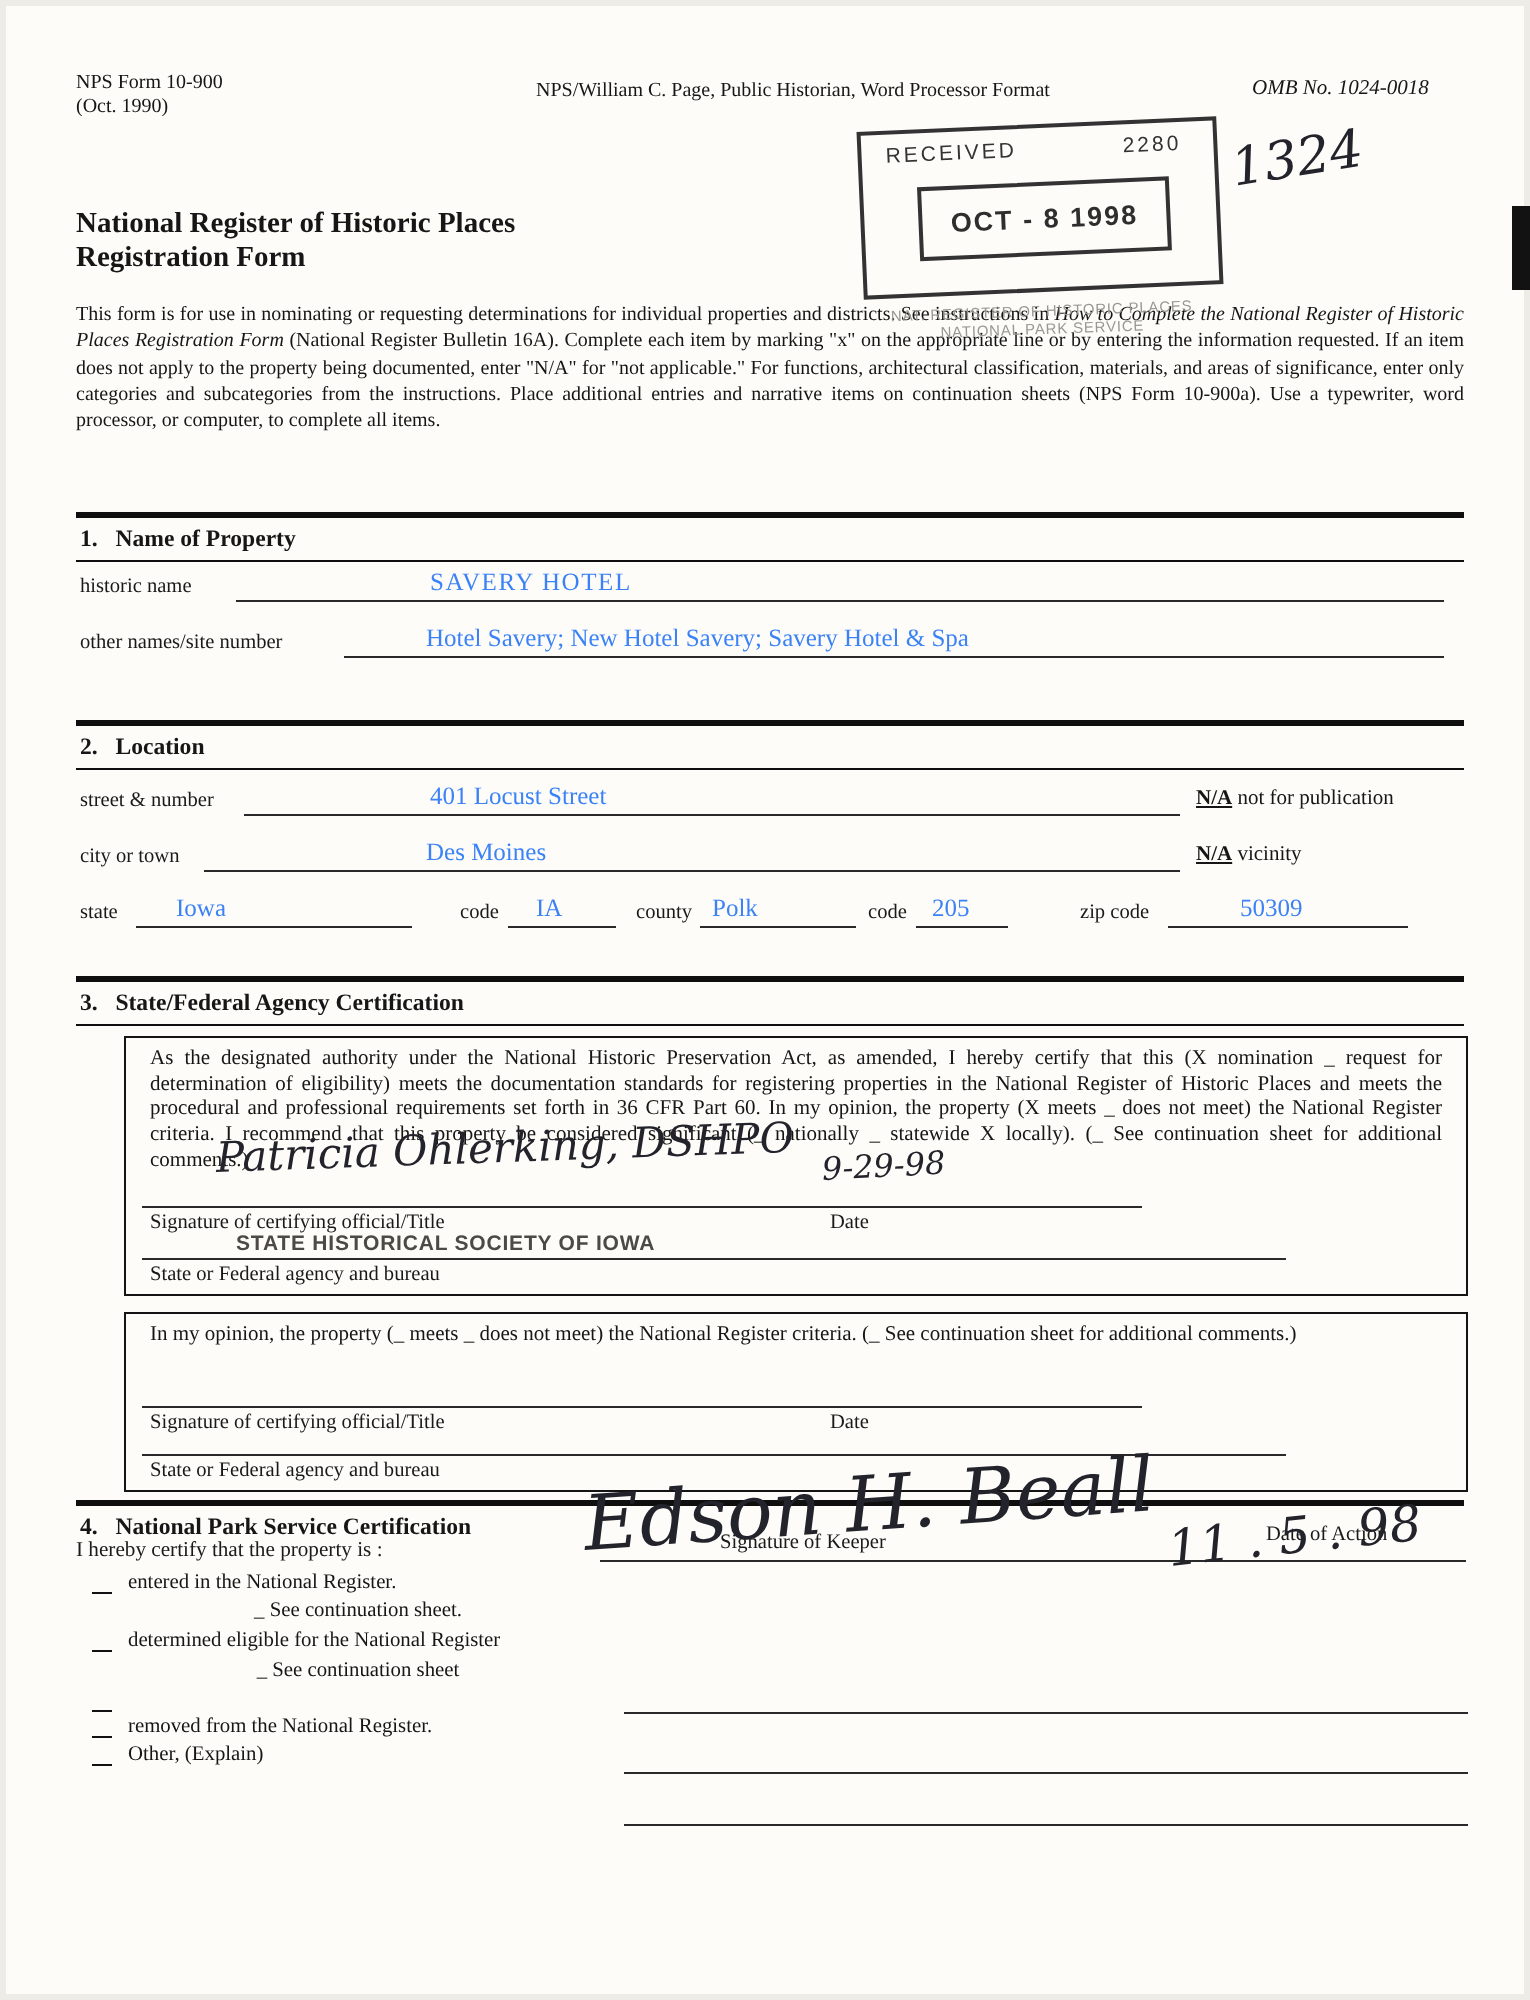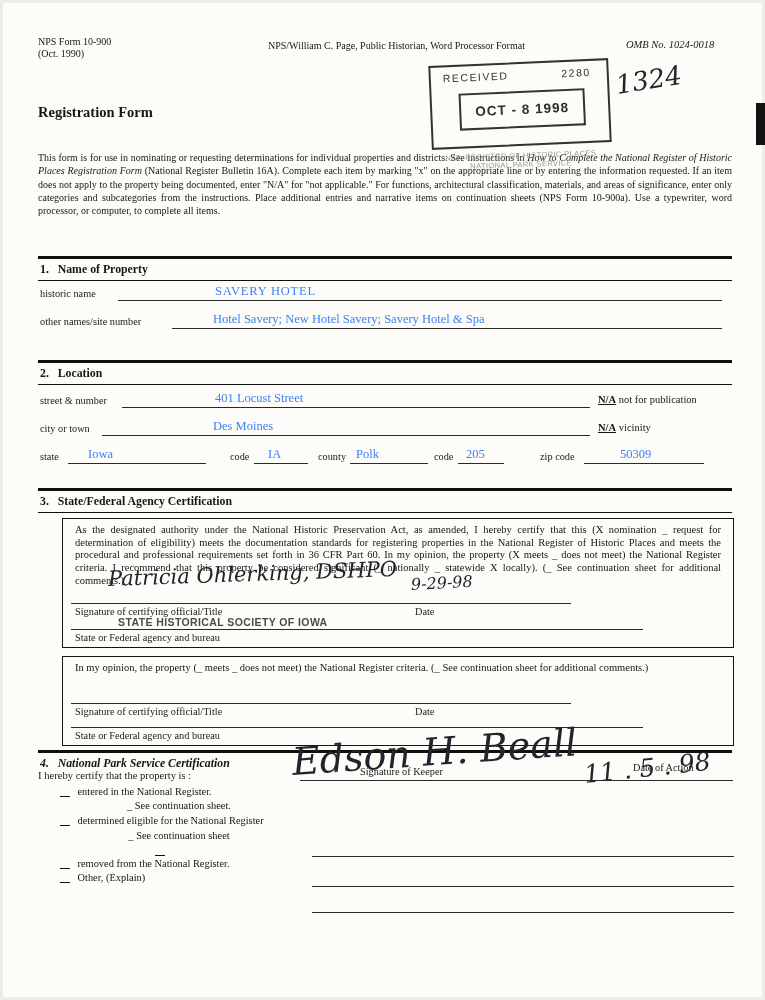--- a/index.html
+++ b/index.html
@@ -33,53 +33,54 @@
           transform-origin:left center; white-space:nowrap; }
   .hw-number { left:616px; top:70px; font-size:26px; transform:rotate(-9deg); }
 
   .instructions { position:absolute; left:38px; top:151px; width:694px; font-size:10px;
                   line-height:13.3px; text-align:justify; }
   .instructions .it { font-style:italic; }
 
   .sec-head { position:absolute; left:38px; width:692px; border-top:3.5px solid #0f0f0f;
               border-bottom:1.7px solid #0f0f0f; font-weight:bold; font-size:11.8px;
               padding:3px 0 3px 2px; white-space:pre; }
-  .sec-head--open { border-bottom:none;font-style:italic; }
+  .sec-head--open { border-bottom:none; }
 
   .na { font-weight:bold; text-decoration:underline; }
   .natext { position:absolute; font-size:10.5px; white-space:nowrap; }
 
   .cert-box { position:absolute; left:62px; width:670px; border:1.6px solid #141414; background:transparent; }
   .cert-box p { position:absolute; margin:0; font-size:10.5px; line-height:12.7px; text-align:justify; }
 
   .stamp-text { position:absolute; font-family:"Liberation Sans", sans-serif; font-weight:bold;
                 font-size:10.5px; letter-spacing:0.4px; color:#4c4a45; white-space:nowrap; }
 
   .checklist { position:absolute; left:46px; top:786px; width:235px; }
-  .ck-item { display:flex; margin-bottom:2px;justify-content:center; }
+  .ck-item { display:flex; margin-bottom:2px; }
   .tick { flex:0 0 10px; height:10px; border-bottom:1.3px solid #111; margin-right:8px; }
   .ck-text { font-size:10.4px; line-height:12.2px; width:190px; }
   .ck-sub { margin:0 0 3px 31px; font-size:10.4px; line-height:12.2px;text-align:center; }
 
   .edge-mark { position:absolute; right:0; top:103px; width:9px; height:42px; background:#121212; }
 </style>
 </head>
 <body>
 
 <div class="page">
 
   <div class="hdr-left small">
     <div>NPS Form 10-900</div>
     <div>(Oct. 1990)</div>
   </div>
   <div class="hdr-center">NPS/William C. Page, Public Historian, Word Processor Format</div>
   <div class="hdr-right">OMB No. 1024-0018</div>
 
 
   <div class="doc-title">
+    <div>National Register of Historic Places</div>
     <div>Registration Form</div>
   </div>
 
   <div class="instructions"><span>This form is for use in nominating or requesting determinations for individual properties and districts.  See instructions in </span><span class="it">How to Complete the National Register of Historic Places Registration Form</span><span>  (National Register Bulletin 16A).  Complete each item by marking "x" on the appropriate line or by entering the information requested.  If an item does not apply to the property being documented, enter "N/A" for "not applicable."  For functions, architectural classification, materials, and areas of significance, enter only categories and subcategories from the instructions.  Place additional entries and narrative items on continuation sheets (NPS Form 10-900a).  Use a typewriter, word processor, or computer, to complete all items.</span></div>
 
   <div class="stamp-faint">
     <div>NAT. REGISTER OF HISTORIC PLACES</div>
     <div>NATIONAL PARK SERVICE</div>
   </div>
   <div class="stamp-box">

